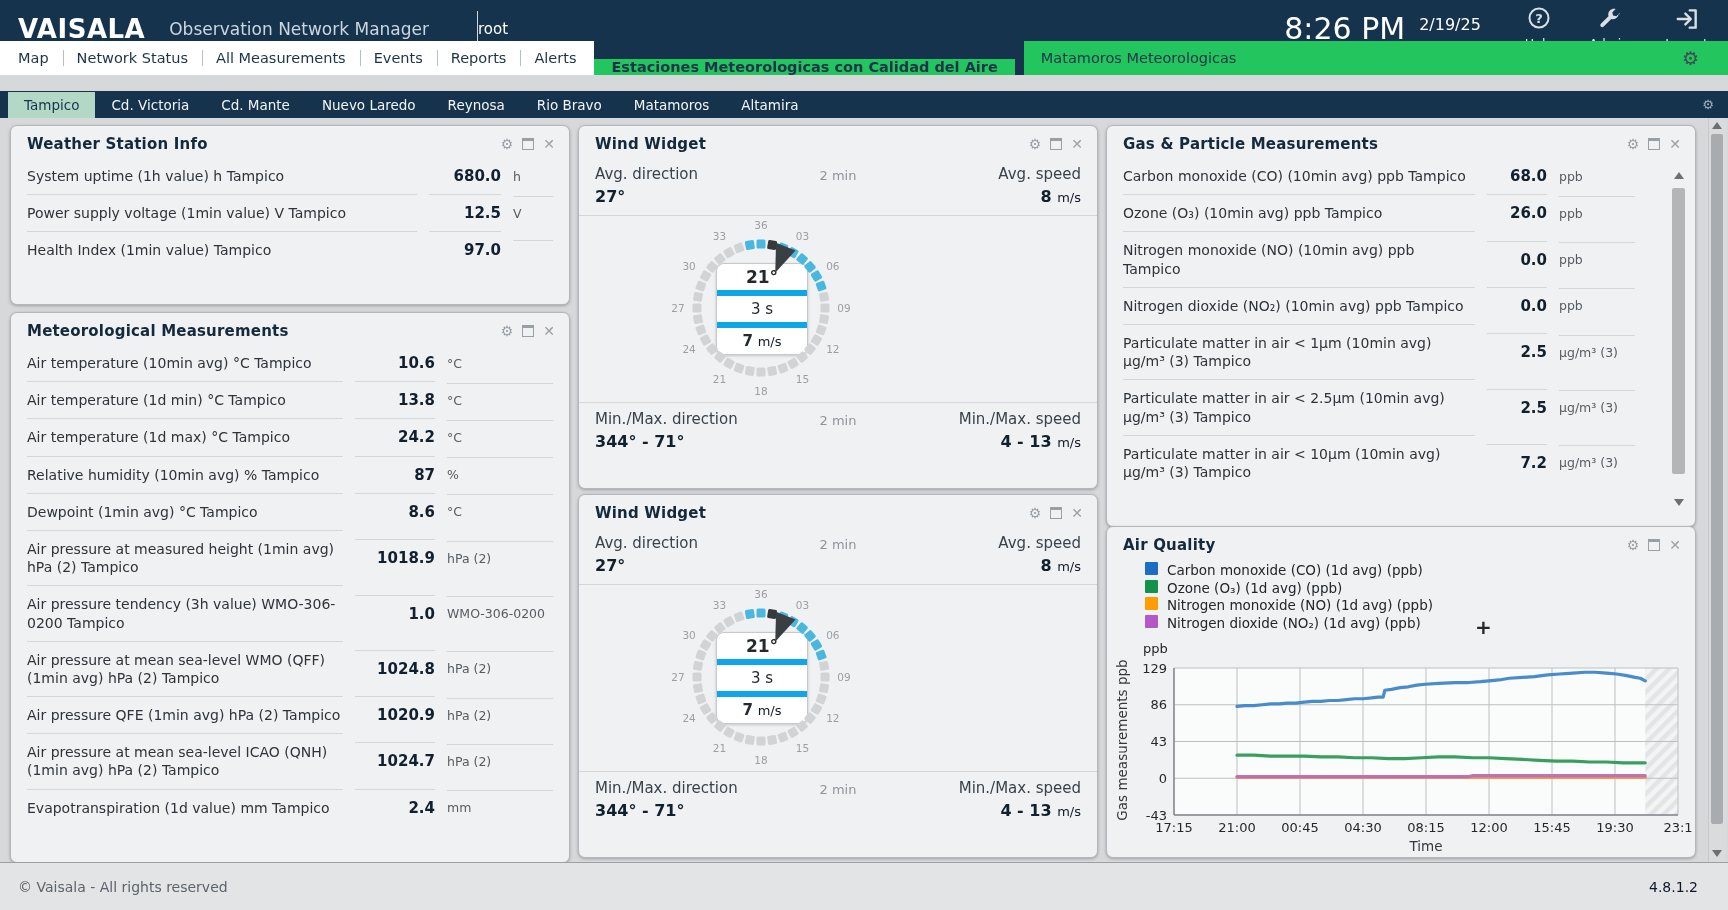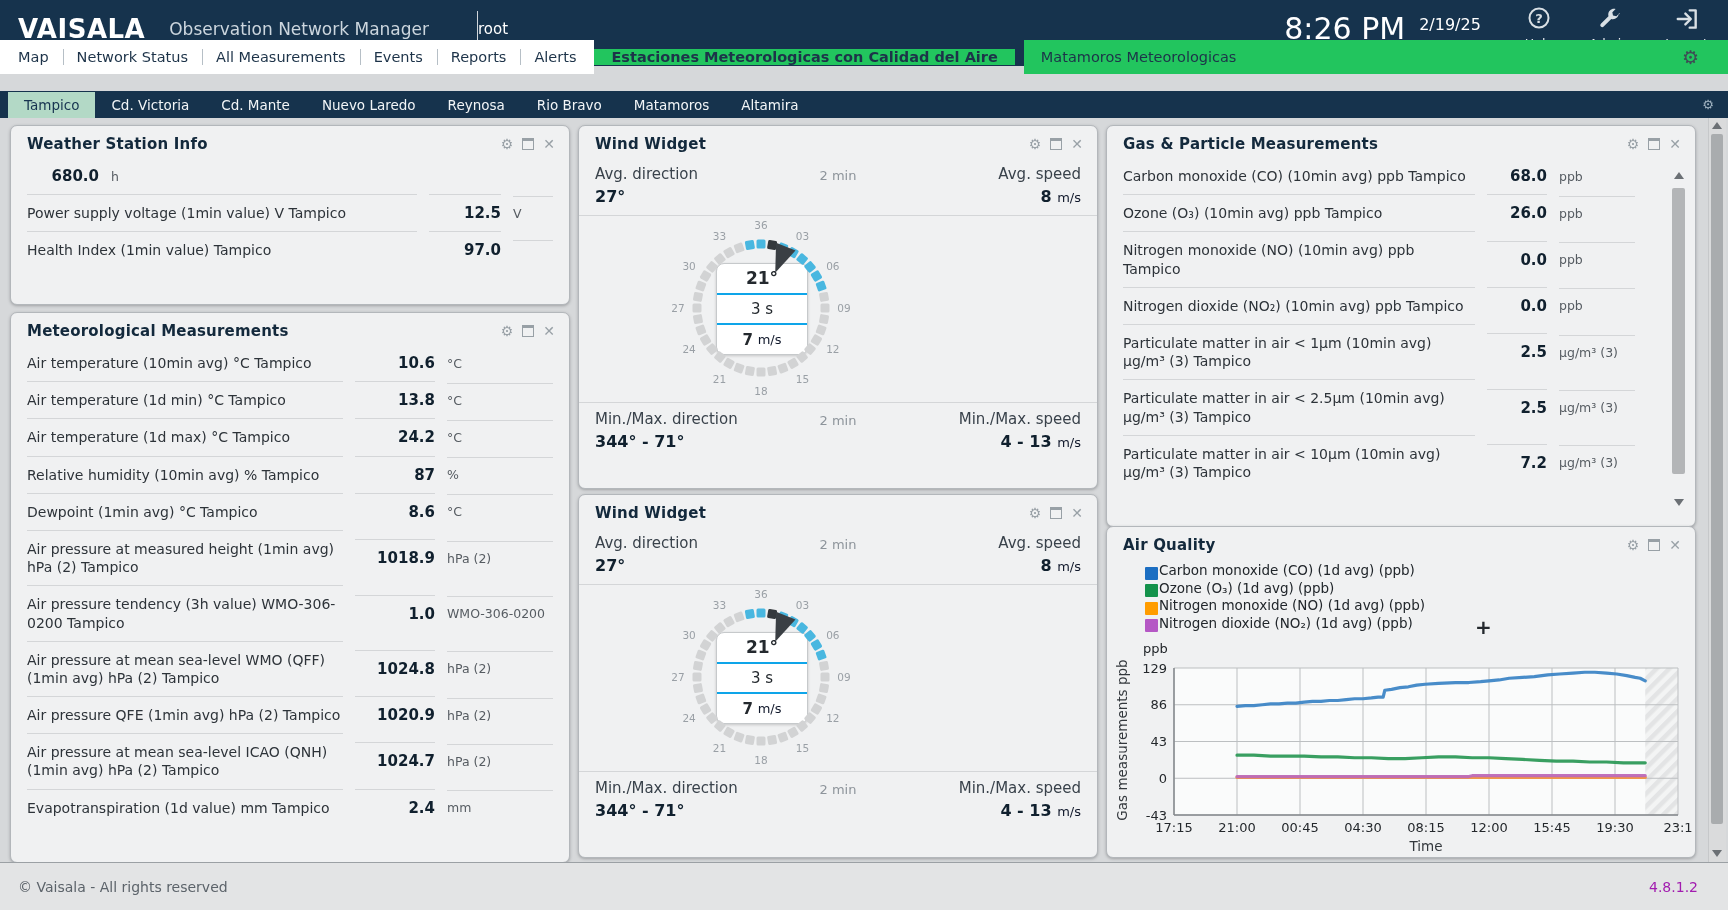--- a/index.html
+++ b/index.html
@@ -12,21 +12,21 @@
   .app-title{font-size:17px;color:#ccd6de;margin-left:24px;white-space:nowrap}
   .hdr-div{width:1px;height:45px;background:rgba(255,255,255,.8);margin-left:48px;margin-top:10px}
   .session{font-size:15px;cursor:pointer}
   .clock{margin-left:auto;display:flex;align-items:flex-start}
   .time{font-size:30px;line-height:1.05}
   .date{font-size:16px;margin:2px 0 0 14px}
   .hdr-actions{display:flex;margin:0 20px 0 44px;gap:36px}
   .hdr-btn{display:flex;flex-direction:column;align-items:center;gap:1px;font-size:12.5px;color:#e6ebef;cursor:pointer}
 
   
-  .nav{position:absolute;top:48px;left:0;right:0;height:18px;background:#16334d;display:flex;align-items:center;font-size:14.5px;color:#1d3349}
+  .nav{position:absolute;top:57px;left:0;right:0;height:18px;background:#16334d;display:flex;align-items:flex-end;font-size:14.5px;color:#1d3349}
   .nav-menu{background:#fff;display:flex;align-items:center;padding:0 4px}
   .menu-item{padding:0 14px;line-height:34px;cursor:pointer;position:relative;white-space:nowrap}
   .menu-item+.menu-item:before{content:"";position:absolute;left:0;top:9px;bottom:9px;width:1px;background:#b6bfc6}
   .dash-tab{background:#22c55e;display:flex;align-items:center;padding:0 17px;white-space:nowrap;cursor:pointer}
   .dash-tab.active{font-weight:bold}
   .dash-tab.t2{margin-left:9px;flex:1}
   .nav-gear{margin-left:auto;font-size:19px;color:#3e4a54;cursor:pointer;line-height:34px;padding-right:12px}
 
   
   .stations{position:absolute;top:91px;left:0;right:0;height:27px;background:#16334d;display:flex;align-items:center;color:#f2f5f7;font-size:13.5px;padding-left:8px}
@@ -61,28 +61,28 @@
   .wind-stats{display:grid;grid-template-columns:1fr 90px 1fr;padding:7px 16px 9px}
   .ws-label{font-size:15px;color:#39424b}
   .ws-value{font-size:16px;font-weight:bold;color:#10202e;margin-top:4px}
   .ws-win{font-size:13px;color:#8d949b;text-align:center;padding-top:3px}
   .ws-right{text-align:right}
   .u{font-size:13px;font-weight:normal;color:#0f172a}
   .wind-dial{position:relative;height:186px;border-top:1px solid #d4d6d8;border-bottom:1px solid #d4d6d8}
   .dial-center{position:absolute;left:137px;top:47px;width:90px;height:90px;background:#fff;border:1px solid #c6c9cb;border-radius:8px;
                box-shadow:0 1px 3px rgba(0,0,0,.18);display:flex;flex-direction:column;text-align:center}
   .dc-row{flex:1;display:flex;align-items:center;justify-content:center;font-size:15px;color:#24292e}
-  .dc-row+.dc-row{border-top:2px solid #0ea5e9}
+  .dc-row+.dc-row{border-top:6px solid #0ea5e9}
   .dc-dir{font-size:17px;font-weight:bold}
   .dial-svg{position:absolute;left:72px;top:0;pointer-events:none}
   .dial-lab{font-size:10.5px;fill:#9aa0a6}
 
   
   .aq-legend{padding:3px 0 0 38px}
-  .lg-item{display:flex;align-items:flex-end;gap:1px;font-size:13.5px;color:#21262b;line-height:17.5px;cursor:pointer;white-space:nowrap}
+  .lg-item{display:flex;align-items:flex-start;gap:9px;font-size:13.5px;color:#21262b;line-height:17.5px;cursor:pointer;white-space:nowrap}
   .lg-sq{width:13px;height:13px;border-radius:1px;flex:0 0 13px}
   .aq-plus{position:absolute;left:368px;top:88px;font-size:20px;font-weight:bold;color:#23282d;cursor:pointer}
   .aq-ppb{position:absolute;left:36px;top:114px;font-size:13px;color:#22262a}
   .aq-ylabel{position:absolute;left:-84px;top:204px;width:200px;height:18px;text-align:center;transform:rotate(-90deg);font-size:13.5px;color:#33383d}
   .aq-chart{position:absolute;left:0;top:128px}
   .ax{font-size:13px;fill:#24282c}
   .ax-cap{font-size:13.5px;fill:#33383d}
 
   
   .pg-scroll{position:absolute;right:2px;top:0;width:17px;height:744px;background:#dadbdc;border-left:1px solid #c6c8ca}
@@ -92,21 +92,21 @@
   .pg-up{position:absolute;top:4px;left:3px}
   .pg-down{position:absolute;bottom:5px;left:3px}
   .gas-scroll{position:absolute;right:9px;top:46px;bottom:20px;width:14px}
   .gas-up{position:absolute;top:0;left:2px}
   .gas-thumb{position:absolute;left:0;top:16px;width:13px;height:286px;background:#b3b5b7;border-radius:2px;cursor:pointer}
   .gas-down{position:absolute;bottom:0;left:2px}
 
   
   .footer{position:absolute;left:0;right:0;bottom:0;height:47px;background:#e3e4e5;border-top:1px solid #9ba0a4;display:flex;align-items:center;font-size:14px;color:#5c636a}
   .f-left{margin-left:18px}
-  .f-ver{margin-left:auto;margin-right:30px;color:#a21caf}
+  .f-ver{margin-left:auto;margin-right:30px;color:#0f172a}
 </style>
 </head>
 <body>
 
 <header class="hdr">
   <span class="logo">VAISALA</span>
   <span class="app-title">Observation Network Manager</span>
   <span class="hdr-div"></span>
   <span class="session">root</span>
   <div class="clock">
@@ -185,20 +185,21 @@
       <div class="w-title">Weather Station Info</div>
       <div class="chrome">
         <span class="ic-gear">⚙</span>
         <span class="ic-max"></span>
         <span class="ic-close">✕</span>
       </div>
     </div>
     <div>
 
     <div class="mrow">
+          <div class="m-label">System uptime (1h value) h Tampico</div>
           <div class="m-value">680.0</div>
           <div class="m-unit">h</div>
         </div>
         <div class="mrow">
           <div class="m-label">Power supply voltage (1min value) V Tampico</div>
           <div class="m-value">12.5</div>
           <div class="m-unit">V</div>
         </div>
         <div class="mrow">
           <div class="m-label">Health Index (1min value) Tampico</div>

